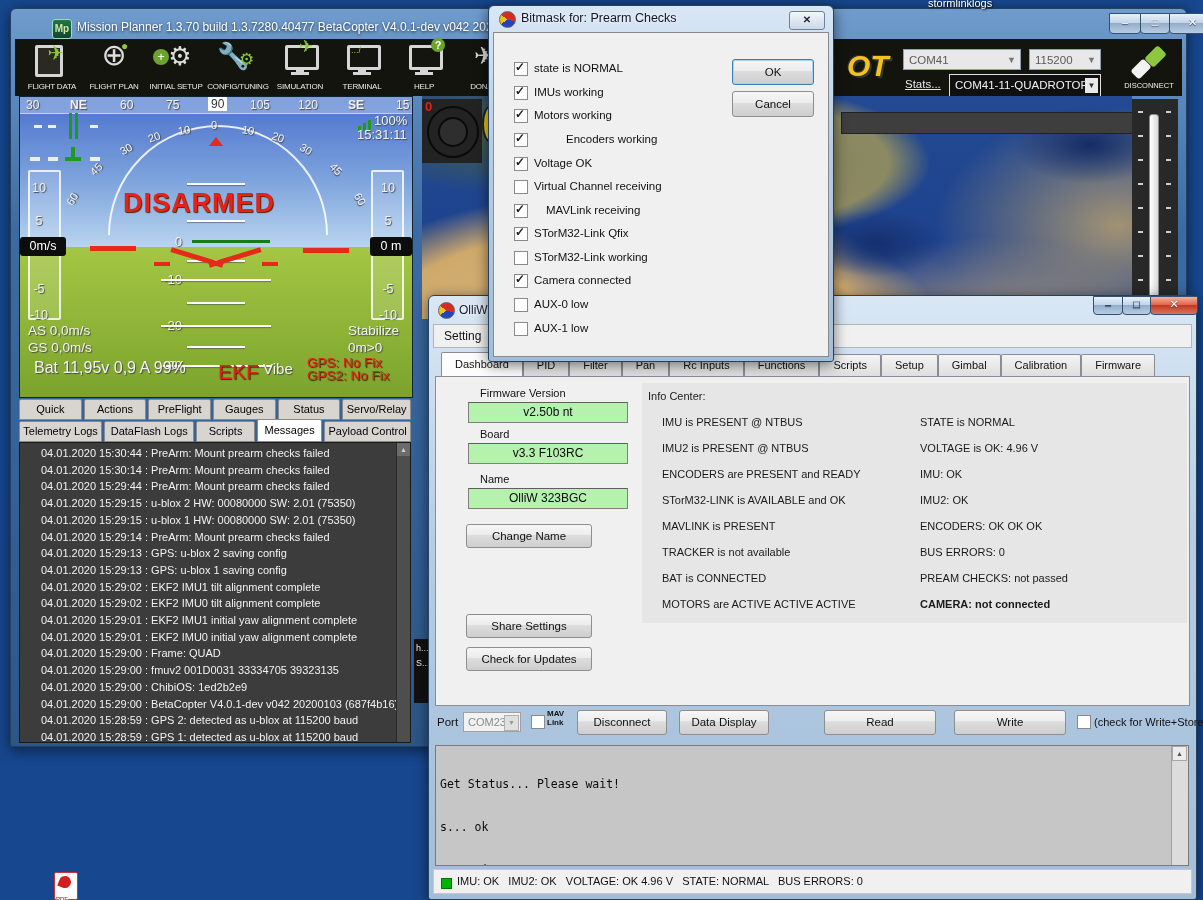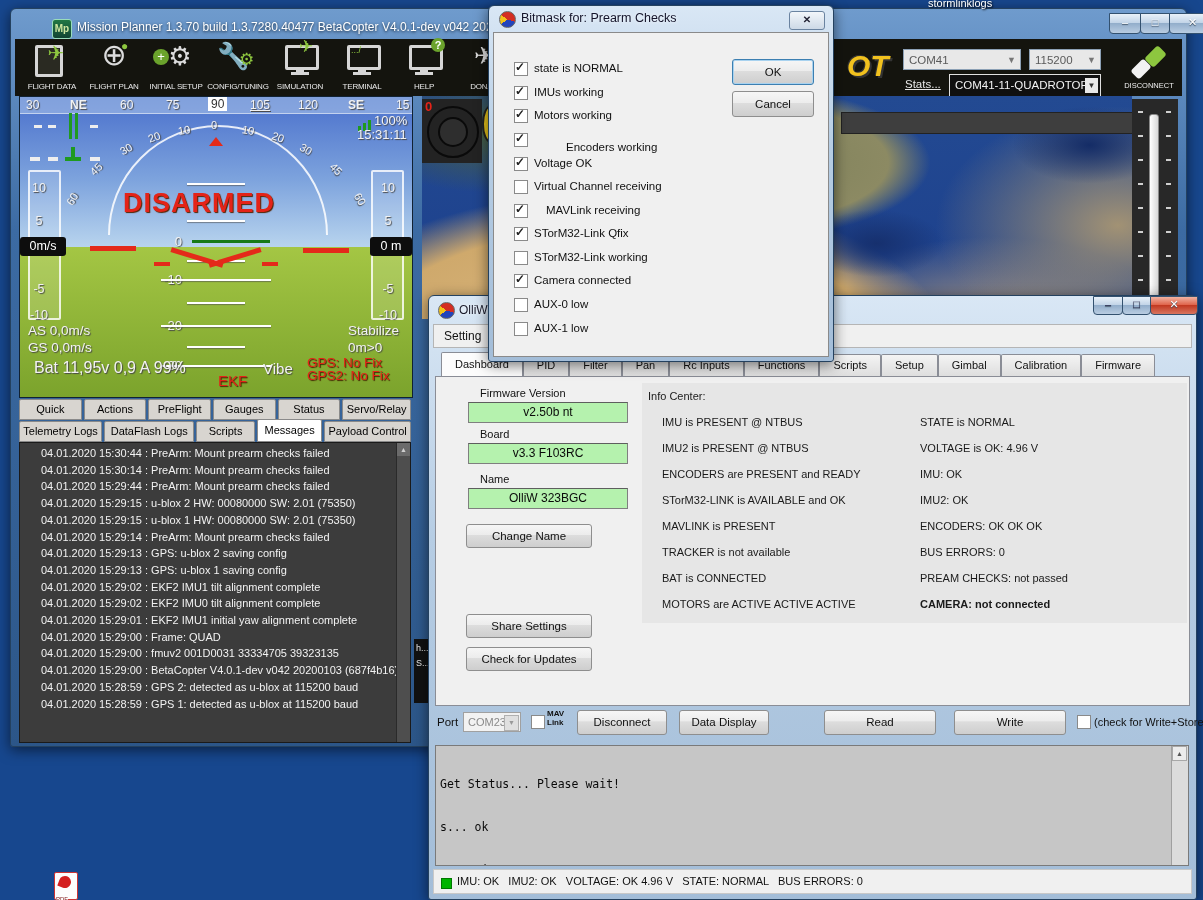--- a/index.html
+++ b/index.html
@@ -151,21 +151,21 @@
     <div class="abs" style="left:8px;top:87px;width:392px;height:300px;overflow:hidden;border:1px solid #123;">
       <div class="abs" style="left:0;top:0;width:392px;height:150px;background:linear-gradient(#4a70cc,#7da3dd 55%,#b8d4ee);"></div>
       <div class="abs" style="left:0;top:150px;width:392px;height:150px;background:linear-gradient(#a4c644,#7ba32c);"></div>
 
       <div class="abs" style="left:0;top:0;width:392px;height:16px;background:rgba(175,200,235,.55);border-bottom:1px solid rgba(255,255,255,.5);">
         <span class="hudtxt" style="left:6px;top:1px;font-size:12px;">30</span>
         <span class="hudtxt" style="left:50px;top:1px;font-size:12px;font-weight:bold;">NE</span>
         <span class="hudtxt" style="left:100px;top:1px;font-size:12px;">60</span>
         <span class="hudtxt" style="left:146px;top:1px;font-size:12px;">75</span>
         <span class="hudtxt" style="left:188px;top:0;font-size:12px;background:#fff;color:#333;text-shadow:none;padding:0 3px;">90</span>
-        <span class="hudtxt" style="left:230px;top:1px;font-size:12px;text-decoration:underline;">105</span>
+        <span class="hudtxt" style="left:230px;top:1px;font-size:12px;">105</span>
         <span class="hudtxt" style="left:278px;top:1px;font-size:12px;">120</span>
         <span class="hudtxt" style="left:328px;top:1px;font-size:12px;font-weight:bold;">SE</span>
         <span class="hudtxt" style="left:376px;top:1px;font-size:12px;">15</span>
       </div>
 
       <div class="abs" style="left:0;top:16px;width:392px;height:122px;overflow:hidden;">
         <div class="abs" style="left:88px;top:12px;width:216px;height:216px;border:2px solid rgba(255,255,255,.85);border-radius:50%;"></div>
       </div>
       <span class="hudtxt" style="left:46px;top:96px;font-size:11px;transform:rotate(-60deg);">60</span>
       <span class="hudtxt" style="left:70px;top:66px;font-size:11px;transform:rotate(-45deg);">45</span>
@@ -236,21 +236,21 @@
         <div class="greenmark" style="left:10px;top:1px;width:3px;height:11px;"></div>
       </div>
       <span class="hudtxt" style="left:354px;top:16px;font-size:13px;">100%</span>
       <span class="hudtxt" style="left:337px;top:30px;font-size:13px;">15:31:11</span>
 
       <span class="hudtxt" style="left:8px;top:226px;font-size:13.5px;">AS 0,0m/s</span>
       <span class="hudtxt" style="left:8px;top:243px;font-size:13.5px;">GS 0,0m/s</span>
       <span class="hudtxt" style="left:328px;top:226px;font-size:13.5px;">Stabilize</span>
       <span class="hudtxt" style="left:328px;top:243px;font-size:13.5px;">0m&gt;0</span>
       <span class="hudtxt" style="left:14px;top:262px;font-size:16px;">Bat 11,95v 0,9 A 99%</span>
-      <span class="abs" style="left:198px;top:263px;font-size:15px;color:#e42318;text-shadow:1px 1px 1px #420;margin-top:12px;">EKF</span>
+      <span class="abs" style="left:198px;top:263px;font-size:21px;color:#e42318;text-shadow:1px 1px 1px #420;">EKF</span>
       <span class="hudtxt" style="left:243px;top:263px;font-size:15px;">Vibe</span>
       <span class="abs" style="left:287px;top:258px;font-size:13.5px;color:#e42318;text-shadow:1px 1px 1px #420;white-space:nowrap;">GPS: No Fix</span>
       <span class="abs" style="left:287px;top:271px;font-size:13.5px;color:#e42318;text-shadow:1px 1px 1px #420;white-space:nowrap;">GPS2: No Fix</span>
     </div>
 
     <div class="abs" style="left:8px;top:390px;width:392px;height:21px;display:flex;gap:2px;">
       <div class="mptab" style="flex:1;">Quick</div>
       <div class="mptab" style="flex:1;">Actions</div>
       <div class="mptab" style="flex:1;">PreFlight</div>
       <div class="mptab" style="flex:1;">Gauges</div>
@@ -271,22 +271,24 @@
         <div class="msgline">04.01.2020 15:30:14 : PreArm: Mount prearm checks failed</div>
         <div class="msgline">04.01.2020 15:29:44 : PreArm: Mount prearm checks failed</div>
         <div class="msgline">04.01.2020 15:29:15 : u-blox 2 HW: 00080000 SW: 2.01 (75350)</div>
         <div class="msgline">04.01.2020 15:29:15 : u-blox 1 HW: 00080000 SW: 2.01 (75350)</div>
         <div class="msgline">04.01.2020 15:29:14 : PreArm: Mount prearm checks failed</div>
         <div class="msgline">04.01.2020 15:29:13 : GPS: u-blox 2 saving config</div>
         <div class="msgline">04.01.2020 15:29:13 : GPS: u-blox 1 saving config</div>
         <div class="msgline">04.01.2020 15:29:02 : EKF2 IMU1 tilt alignment complete</div>
         <div class="msgline">04.01.2020 15:29:02 : EKF2 IMU0 tilt alignment complete</div>
         <div class="msgline">04.01.2020 15:29:01 : EKF2 IMU1 initial yaw alignment complete</div>
+        <div class="msgline">04.01.2020 15:29:01 : EKF2 IMU0 initial yaw alignment complete</div>
         <div class="msgline">04.01.2020 15:29:00 : Frame: QUAD</div>
         <div class="msgline">04.01.2020 15:29:00 : fmuv2 001D0031 33334705 39323135</div>
+        <div class="msgline">04.01.2020 15:29:00 : ChibiOS: 1ed2b2e9</div>
         <div class="msgline">04.01.2020 15:29:00 : BetaCopter V4.0.1-dev v042 20200103 (687f4b16)</div>
         <div class="msgline">04.01.2020 15:28:59 : GPS 2: detected as u-blox at 115200 baud</div>
         <div class="msgline">04.01.2020 15:28:59 : GPS 1: detected as u-blox at 115200 baud</div>
       </div>
       <div class="abs" style="right:0;top:0;width:13px;height:100%;background:#4e4e4e;border-left:1px solid #2a2a2a;">
         <div class="abs" style="left:0;top:0;width:13px;height:13px;background:#6b6b6b;color:#cfcfcf;font-size:7px;text-align:center;line-height:13px;">▲</div>
       </div>
     </div>
 
     <div class="abs" style="left:403px;top:630px;width:16px;height:60px;background:#111;color:#eee;font-size:9px;line-height:15px;padding:2px;overflow:hidden;">
@@ -432,21 +434,21 @@
       <div class="abs" style="left:300px;top:5px;width:34px;height:17px;border:1px solid #6a83a0;border-radius:3px;background:linear-gradient(#f2f6fa,#cdd9e6);color:#223;font-size:10px;font-weight:bold;text-align:center;line-height:16px;">✕</div>
     </div>
     <div class="abs" style="left:4px;top:26px;width:336px;height:325px;background:#f0f0f0;border:1px solid #8a8a8a;box-sizing:border-box;">
       <span class="cb checked" style="left:20px;top:29px;"></span>
       <span class="lbl" style="left:40px;top:29px;">state is NORMAL</span>
       <span class="cb checked" style="left:20px;top:53px;"></span>
       <span class="lbl" style="left:40px;top:53px;">IMUs working</span>
       <span class="cb checked" style="left:20px;top:76px;"></span>
       <span class="lbl" style="left:40px;top:76px;">Motors working</span>
       <span class="cb checked" style="left:20px;top:100px;"></span>
-      <span class="lbl" style="left:40px;top:108px;padding-left:32px;">Encoders working</span>
+      <span class="lbl" style="left:40px;top:100px;padding-left:32px;">Encoders working</span>
       <span class="cb checked" style="left:20px;top:124px;"></span>
       <span class="lbl" style="left:40px;top:124px;">Voltage OK</span>
       <span class="cb" style="left:20px;top:147px;"></span>
       <span class="lbl" style="left:40px;top:147px;">Virtual Channel receiving</span>
       <span class="cb checked" style="left:20px;top:171px;"></span>
       <span class="lbl" style="left:40px;top:171px;padding-left:12px;">MAVLink receiving</span>
       <span class="cb checked" style="left:20px;top:194px;"></span>
       <span class="lbl" style="left:40px;top:194px;">STorM32-Link Qfix</span>
       <span class="cb" style="left:20px;top:218px;"></span>
       <span class="lbl" style="left:40px;top:218px;">STorM32-Link working</span>

